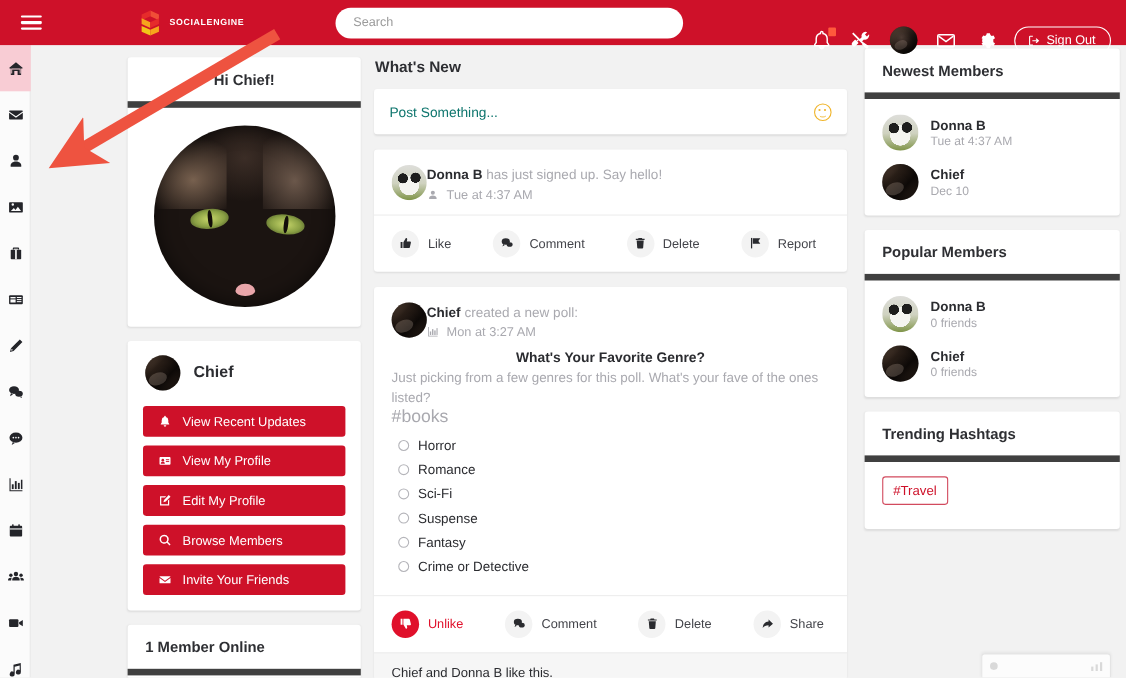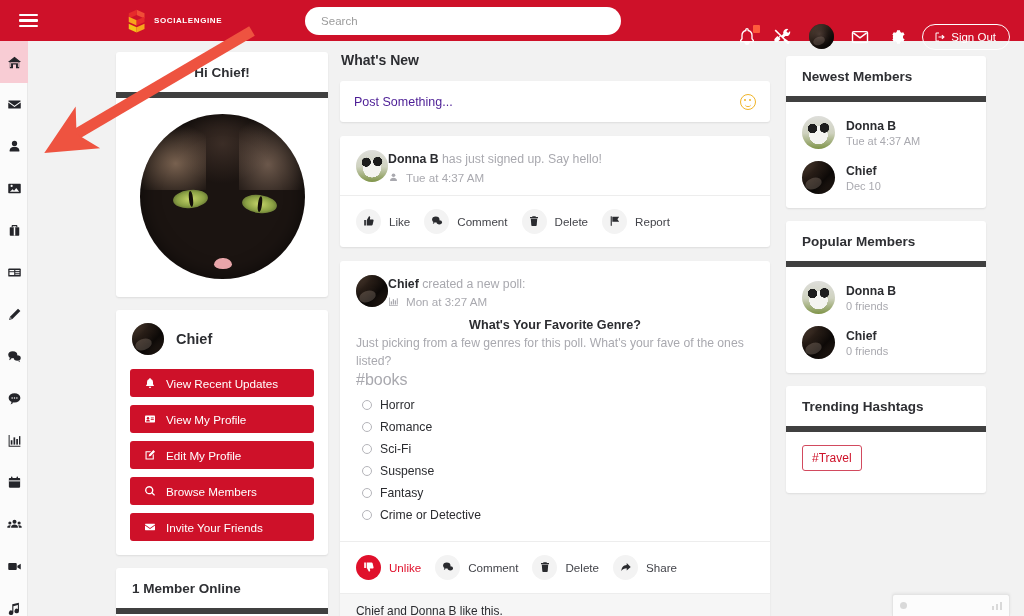--- a/index.html
+++ b/index.html
@@ -83,21 +83,21 @@
     width: 28px; height: 42px;
     display: flex; align-items: center; justify-content: center;
     cursor: pointer; color: #27282c;
   }
   .rail-item.active { background: #f8ccd4; }
   .rail-item svg { width: 15px; height: 15px; fill: #24252a; display: block; }
 
   
   .col-left  { position: absolute; left: 116px; top: 52px; width: 212px; }
   .col-mid   { position: absolute; left: 340px; top: 52px; width: 430px; }
-  .col-right { position: absolute; left: 786px; top: 56px; width: 200px; }
+  .col-right { position: absolute; left: 786px; top: 44px; width: 232px; }
 
   .card {
     background: #fff; border-radius: 3px;
     box-shadow: 0 1px 2px rgba(0,0,0,.09);
     margin-bottom: 13px;
   }
   .card-head {
     padding: 13px 16px 12px; font-size: 13.5px; font-weight: bold; color: #2e2f33;
     border-bottom: 6px solid #404040;
   }
@@ -175,21 +175,21 @@
   
   .whatsnew-title {
     font-size: 14px; font-weight: bold; color: #2d2e32;
     margin-bottom: 13px; padding-left: 1px;
   }
   .post-box {
     background: #fff; border-radius: 3px; box-shadow: 0 1px 2px rgba(0,0,0,.09);
     height: 41px; display: flex; align-items: center;
     padding: 0 14px; margin-bottom: 14px;
   }
-  .post-box .ph { flex: 1; font-size: 12.5px; color: #4c1d95; }
+  .post-box .ph { flex: 1; font-size: 12.5px; color: #0f766e; }
   .smiley {
     width: 16px; height: 16px; border-radius: 50%;
     border: 1.6px solid #f0b429; position: relative; cursor: pointer;
   }
   .smiley::before {
     content:''; position:absolute; left:3px; top:4px; width:2px;height:2px;
     background:#f0b429; border-radius:50%;
     box-shadow: 5px 0 0 #f0b429;
   }
   .smiley::after {
@@ -219,21 +219,21 @@
   .poll-opt {
     display: flex; align-items: center; gap: 8px;
     font-size: 12.2px; color: #2b2c30; padding: 4px 0 4px 6px; cursor: pointer;
   }
   .radio {
     width: 10px; height: 10px; border-radius: 50%;
     border: 1.2px solid #b5b5ba; flex: none;
   }
 
   .action-bar {
-    display: flex; align-items: center; gap: 0;
+    display: flex; align-items: center; gap: 24px;
     padding: 13px 16px 13px; border-top: 1px solid #ededed; margin-top: 11px;
   }
   .action {
     display: flex; align-items: center; gap: 8px; cursor: pointer;
     margin-right: 14px;
   }
   .act-circle {
     width: 25px; height: 25px; border-radius: 50%; background: #f3f3f3;
     display: flex; align-items: center; justify-content: center; flex: none;
   }

